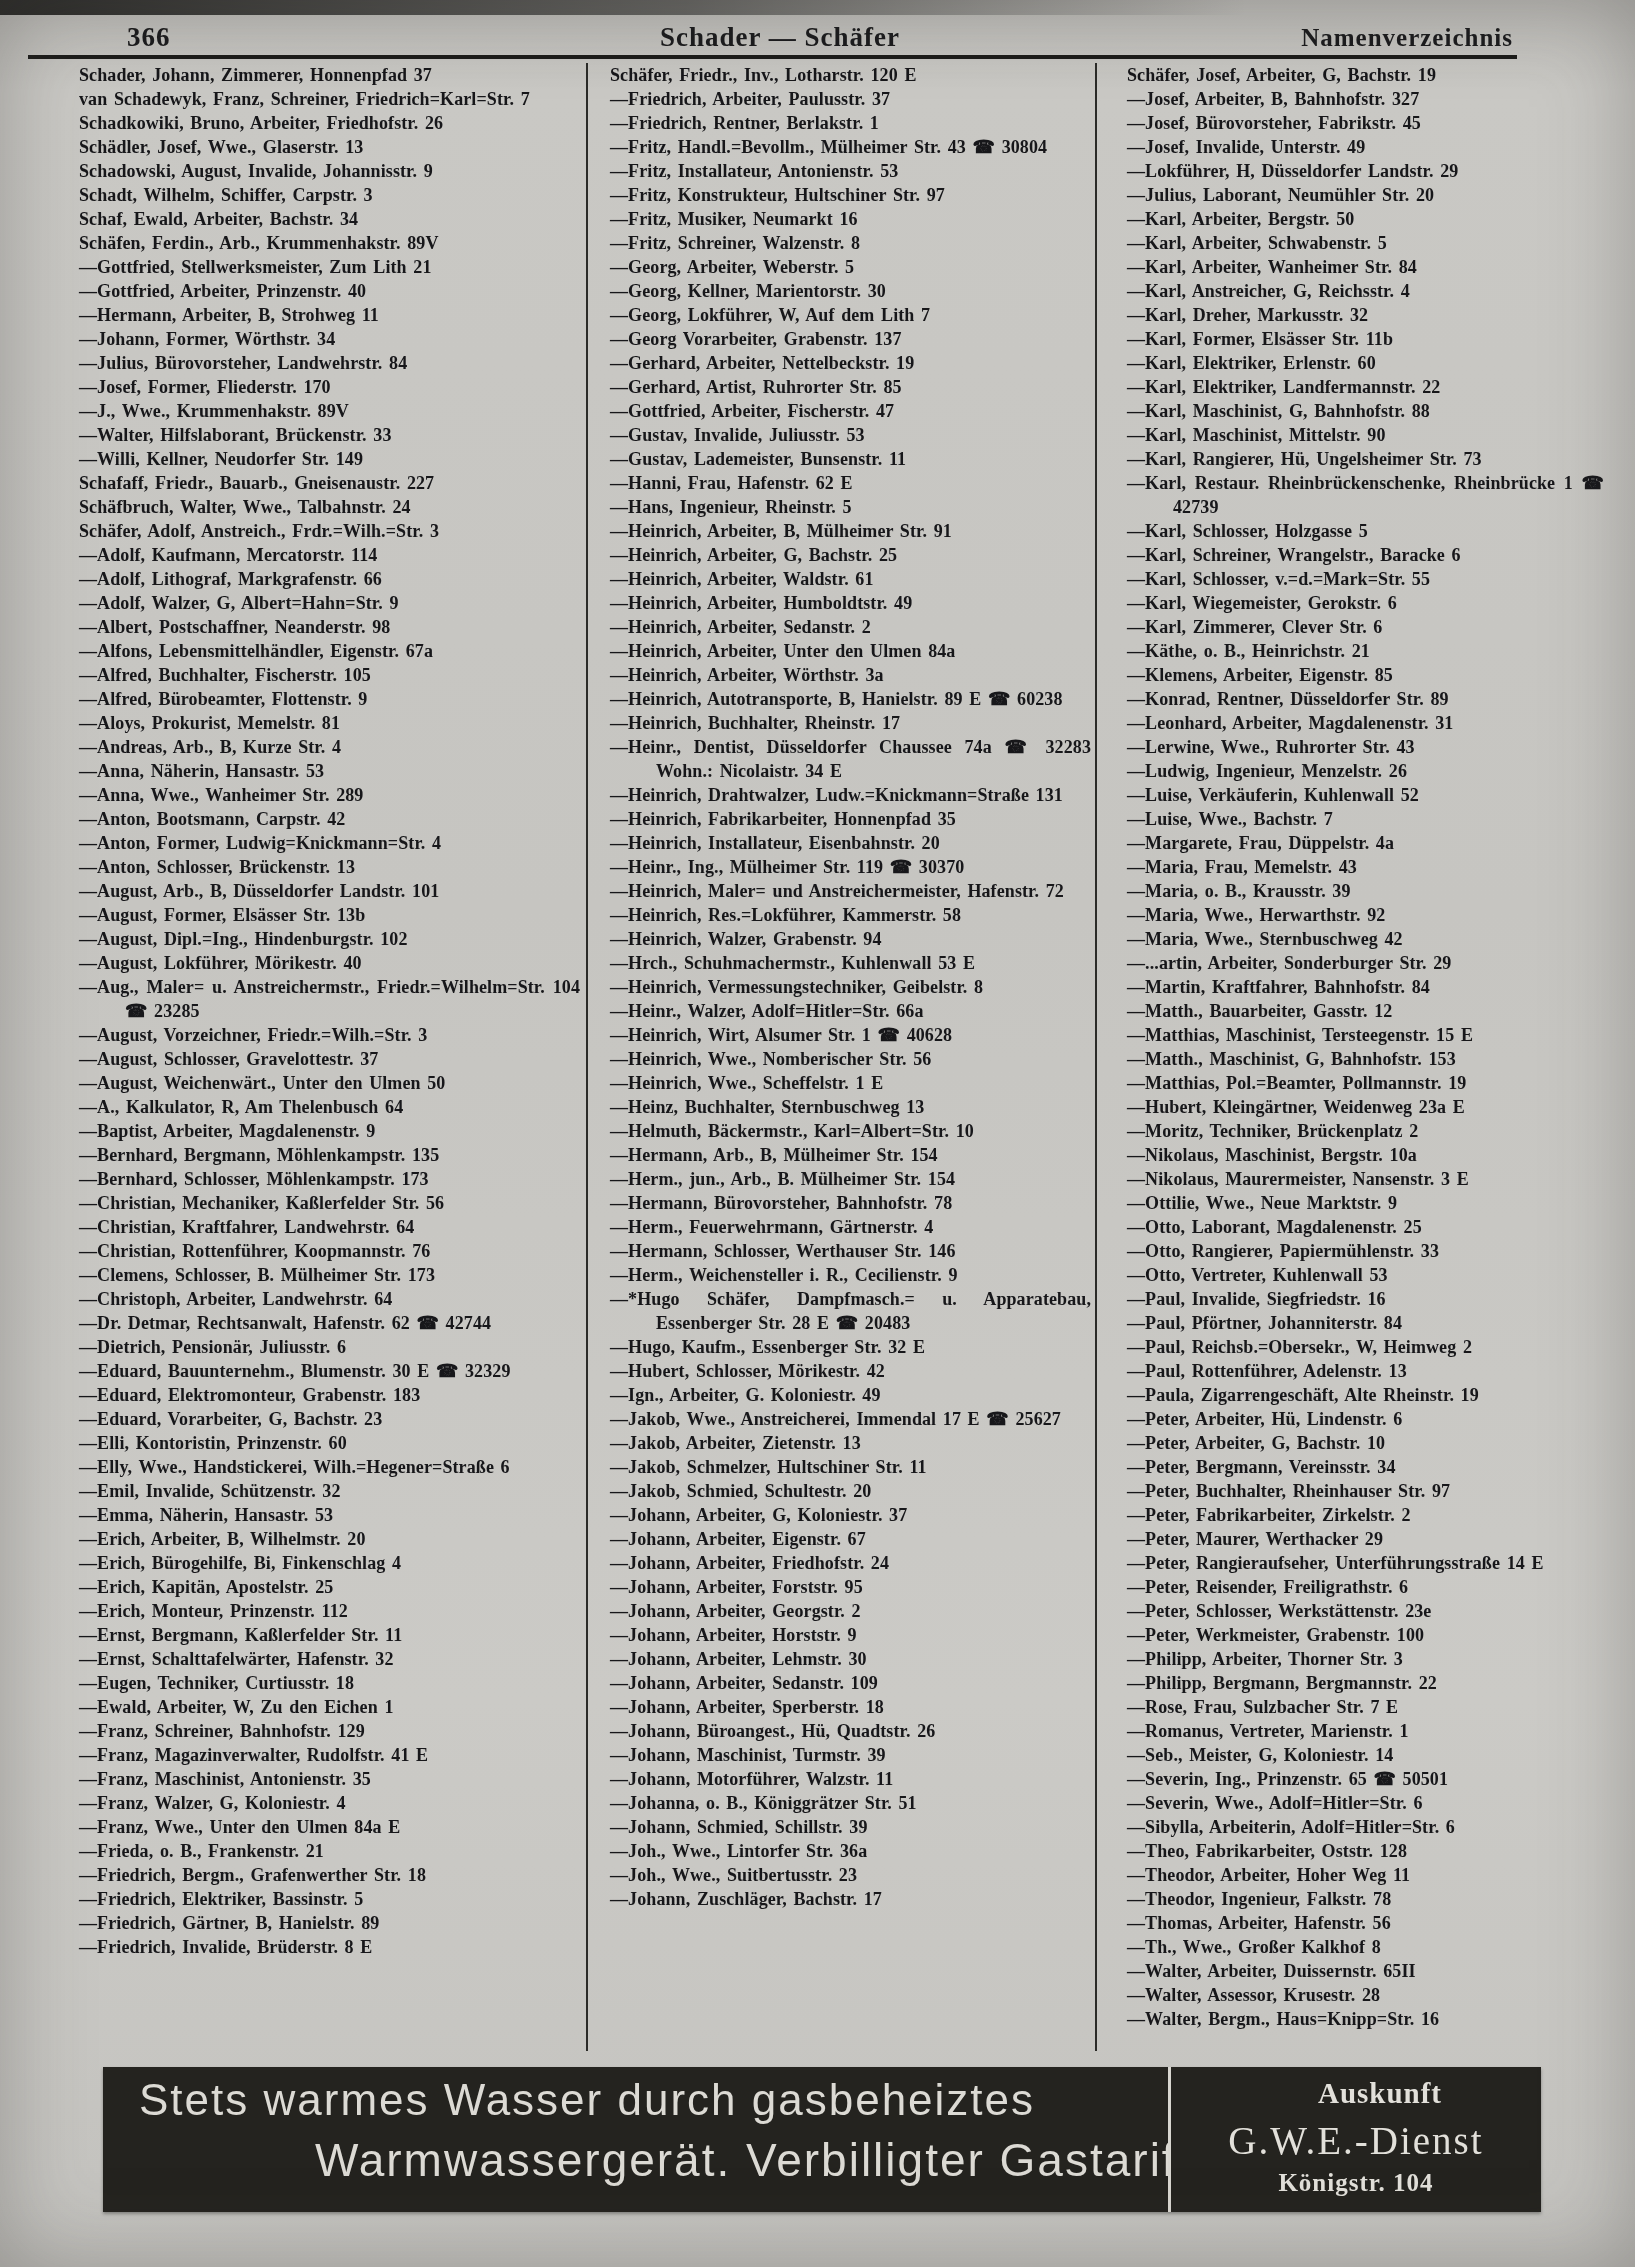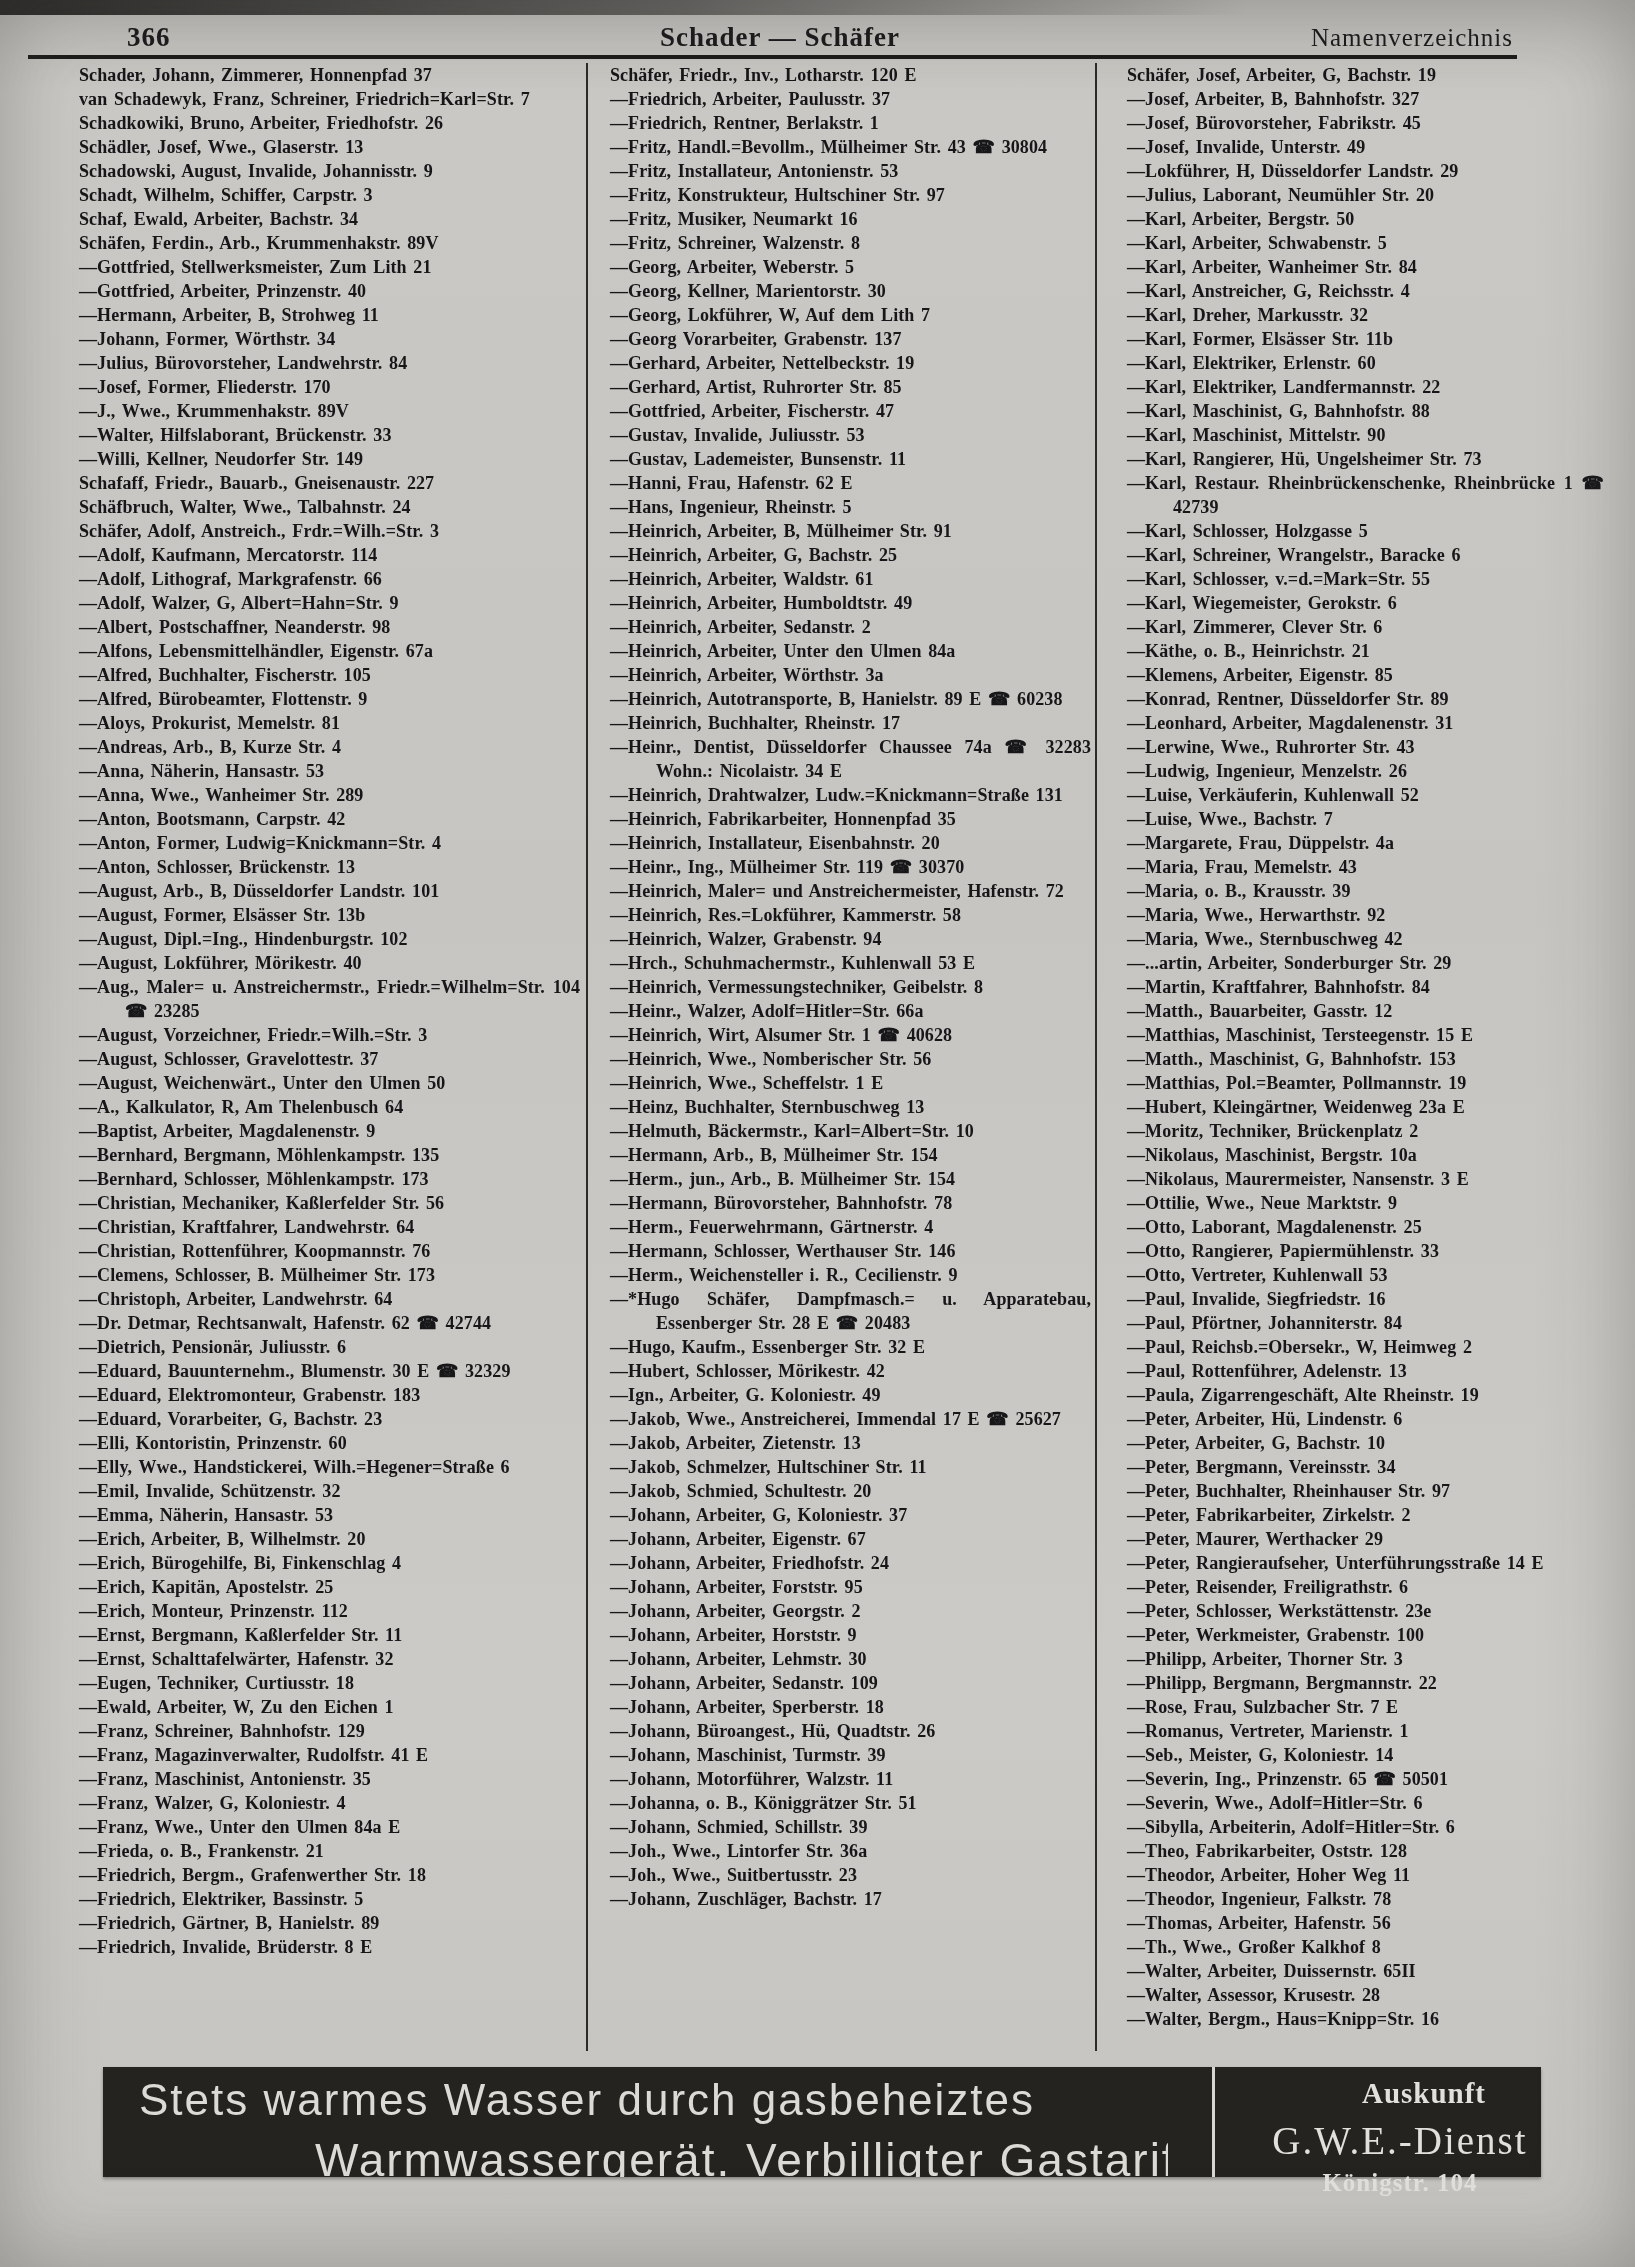--- a/index.html
+++ b/index.html
@@ -11,39 +11,39 @@
   }
   #page::after { content:""; position:absolute; inset:0; pointer-events:none;
     box-shadow:inset 0 0 89px rgba(60,58,54,.35); }
   .scan-smudge { position:absolute; top:0; left:0; width:1247px; height:15px;
     background:linear-gradient(to right, rgba(28,28,26,.92), rgba(28,28,26,.55) 55%, rgba(28,28,26,0) 100%); }
 
   
   .hdr-num { position:absolute; top:22px; left:127px; font-size:27px; font-weight:bold; letter-spacing:1px; }
   .hdr-title { position:absolute; top:22px; left:780px; transform:translateX(-50%);
     font-size:27px; font-weight:bold; letter-spacing:1px; white-space:nowrap; }
-  .hdr-section { position:absolute; top:24px; right:123px; font-size:25px; font-weight:normal; letter-spacing:1px; }
+  .hdr-section { position:absolute; top:24px; right:123px; font-size:25px; font-weight:bold; letter-spacing:1px; }
   .hdr-rule { position:absolute; top:55px; left:28px; width:1489px; height:4px; background:#1c1c1a; }
 
   
   .columns { position:absolute; top:63px; left:79px; display:flex; }
   .col { box-sizing:border-box; }
   .col-1 { width:507px; padding-right:6px; }
   .vrule { width:2px; height:1988px; background:#2b2b28; }
   .col-2 { width:507px; padding-left:22px; padding-right:4px; }
   .col-3 { width:507px; padding-left:30px; }
   .entry {
     font-size:18px; line-height:24px; font-weight:bold;
     text-align:justify; word-spacing:2px; letter-spacing:0.1px;
     padding-left:46px; text-indent:-46px; color:#17171a;
   }
 
   
-  .ad { position:absolute; left:103px; top:2067px; width:1438px; height:110px;
-    background:#24231f; display:flex; box-shadow:0 2px 3px rgba(40,40,38,.4);gap:44px; }
+  .ad { position:absolute; left:103px; top:2067px; width:1438px; height:145px;
+    background:#24231f; display:flex; box-shadow:0 2px 3px rgba(40,40,38,.4); }
   .ad-left { width:1065px; color:#dcdad4; font-family:"Liberation Sans", sans-serif; overflow:hidden; }
   .ad-line1 { margin:8px 0 0 36px; font-size:44px; letter-spacing:2px; white-space:nowrap; }
   .ad-line2 { margin:8px 0 0 212px; font-size:46px; letter-spacing:2px; white-space:nowrap; }
   .ad-divider { width:3px; background:#d8d6d0; }
   .ad-right { flex:1; text-align:center; color:#e2e0da; }
   .ad-info-title { margin-top:10px; font-size:29px; font-weight:bold; letter-spacing:1px;padding-left:48px; }
   .ad-info-name { margin-top:8px; font-size:39px; letter-spacing:2px; }
   .ad-info-address { margin-top:6px; font-size:25px; font-weight:bold; letter-spacing:1px; }
 </style>
 </head>

